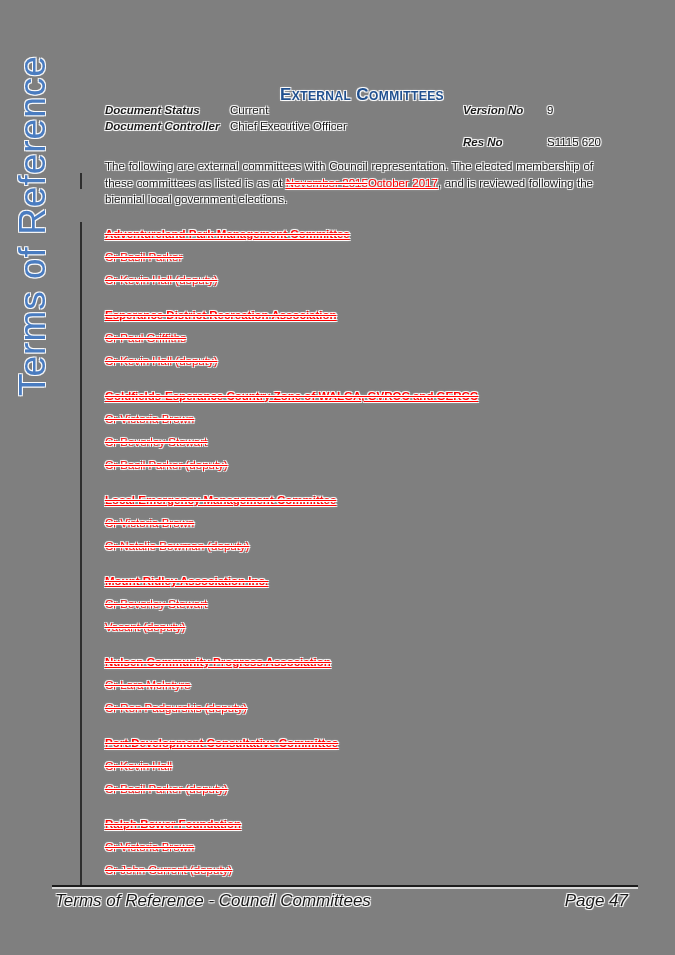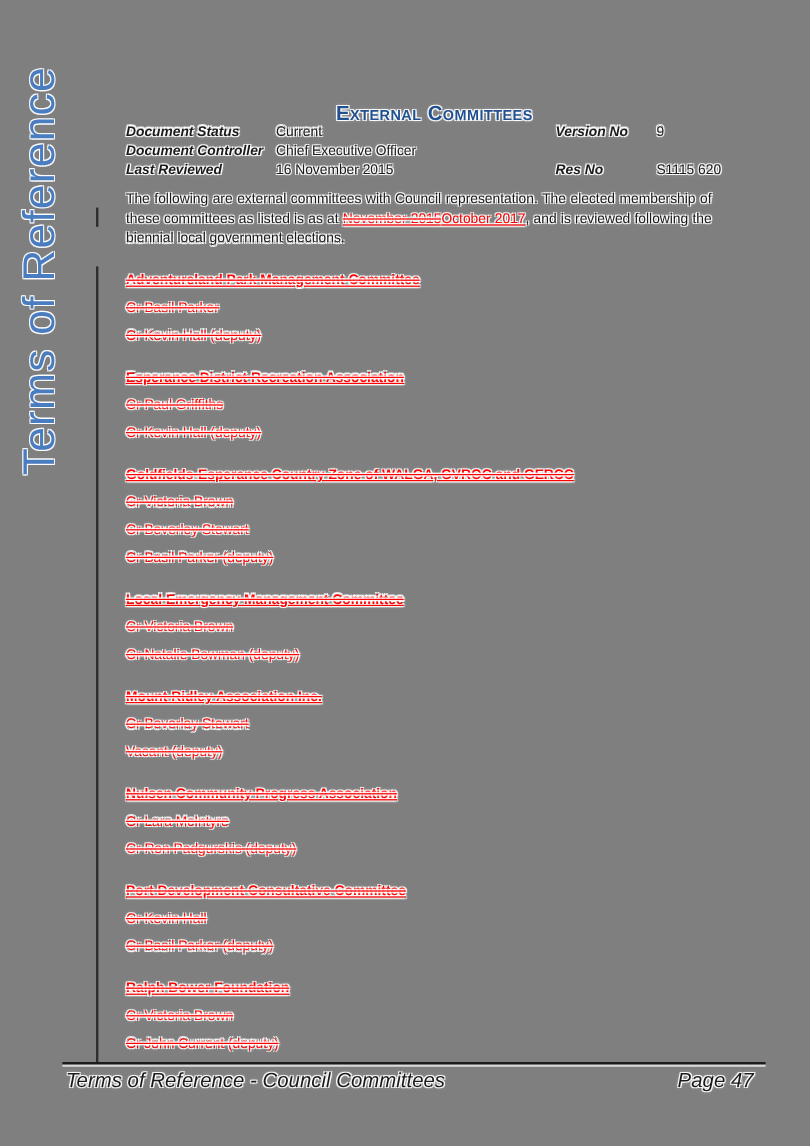--- a/index.html
+++ b/index.html
@@ -78,24 +78,20 @@
 
   <div class="meta">
     <div class="meta-row">
       <span class="meta-label halo">Document Status</span>
       <span class="meta-value halo">Current</span>
     </div>
     <div class="meta-row">
       <span class="meta-label halo">Document Controller</span>
       <span class="meta-value halo">Chief Executive Officer</span>
     </div>
-    <div class="meta-row">
-      <span class="meta-label halo">Last Reviewed</span>
-      <span class="meta-value halo">16 November 2015</span>
-    </div>
   </div>
 
   <div class="meta-right mr-version">
     <span class="meta-label halo">Version No</span>
     <span class="meta-value halo">9</span>
   </div>
   <div class="meta-right mr-res">
     <span class="meta-label halo">Res No</span>
     <span class="meta-value halo">S1115 620</span>
   </div>

